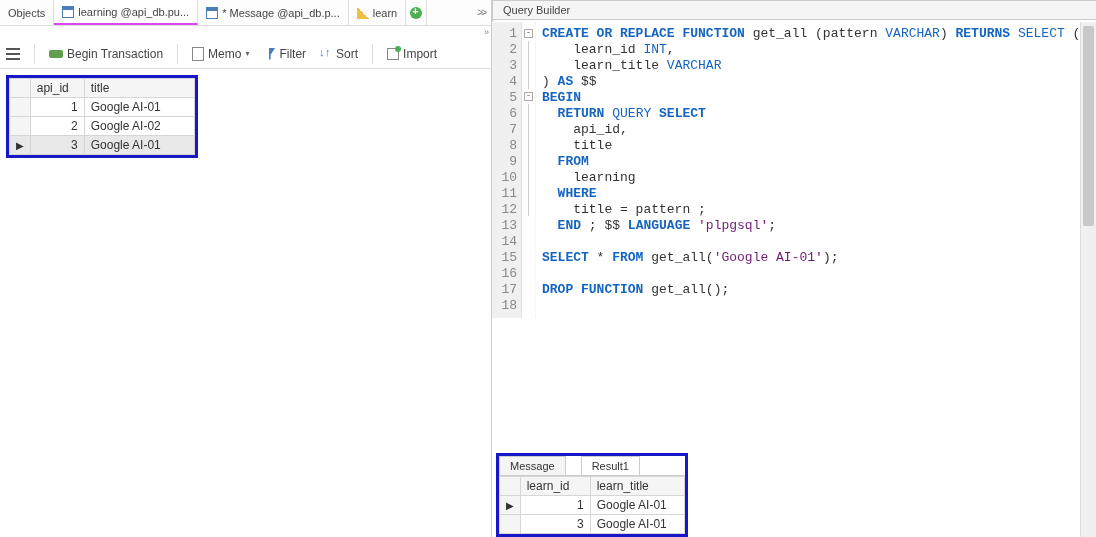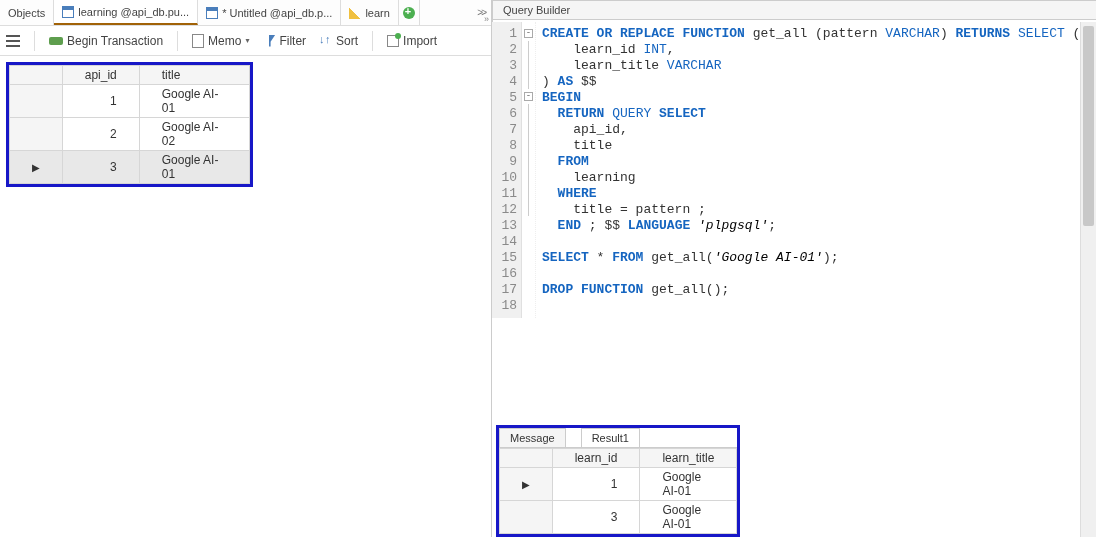--- a/index.html
+++ b/index.html
@@ -35,39 +35,40 @@
     align-items: center;
     padding: 0 8px;
     height: 100%;
     border-right: 1px solid #ddd;
     white-space: nowrap;
     gap: 4px;
     color: #444;
   }
   .tab.active {
     background: #fff;
-    border-bottom: 2px solid #a16207;
+    border-bottom: 2px solid #d946ef;
   }
   .icon-tableblue {
     width: 12px; height: 12px;
     display: inline-block;
     background:
       linear-gradient(#4a7ebb,#4a7ebb) 0 0/100% 3px no-repeat,
       linear-gradient(#fff,#fff);
     border: 1px solid #4a7ebb;
   }
   .tab-arrows { margin-left:auto; padding:0 6px; color:#777; font-size:10px; letter-spacing:-2px;}
 
   .toolbar {
     display:flex; align-items:center; height:30px;
     border-bottom:1px solid #ddd;
     padding: 0 6px;
     gap:14px;
     font-size:12px;
     color:#444;
+    margin-top:13px;
   }
   .toolbar .sep { width:1px; height:20px; background:#ddd; }
   .toolbar .btn { display:flex; align-items:center; gap:4px; cursor:pointer;}
   .icon-hamburger{display:inline-block;width:14px;height:12px;
     background:linear-gradient(#555,#555) 0 0/100% 2px no-repeat,
                linear-gradient(#555,#555) 0 5px/100% 2px no-repeat,
                linear-gradient(#555,#555) 0 10px/100% 2px no-repeat;}
   .icon-tx{display:inline-block;width:14px;height:14px;position:relative;}
   .icon-tx::before{content:"";position:absolute;width:14px;height:8px;background:#5e9e4e;border-radius:2px;top:3px;}
   .icon-memo{display:inline-block;width:12px;height:14px;border:1px solid #888;background:#fff;}
@@ -86,21 +87,21 @@
     border:3px solid #1717c7;
     display:inline-block;
   }
   table.datagrid{
     border-collapse:collapse;
     background:#fff;
     font-size:12px;
   }
   table.datagrid th, table.datagrid td{
     border:1px solid #d6d6d6;
-    padding:2px 22px;
+    padding:2px 6px;
     text-align:left;
     height:18px;
   }
   table.datagrid th{
     background:#f5f5f5;
     font-weight:normal;
     color:#333;
   }
   table.datagrid td.num{text-align:right;}
   table.datagrid tr.sel td{background:#e8e8e8;}
@@ -158,21 +159,21 @@
     user-select:none;
     border-right: 1px dotted #eee;
   }
   .fold-gutter .fm{border:1px solid #aaa;width:9px;height:9px;line-height:7px;margin:3px auto;font-size:9px;color:#666;}
   .code{
     padding:4px 6px;
     white-space:pre;
   }
   .kw{color:#1565c0;font-weight:bold;}
   .kw2{color:#1565c0;}
-  .str{color:#000000;font-style:italic;}
+  .str{color:#701a75;}
 
   .bottom-results{
     margin-top:auto;
   }
   .result-box{
     border:3px solid #1717c7;
     display:inline-block;
     margin:4px 0 0 4px;
     background:#fff;
   }
@@ -207,21 +208,21 @@
   <div class="tabbar">
     <div class="tab">
       <span>Objects</span>
     </div>
     <div class="tab active">
       <span class="icon-tableblue"></span>
       <span>learning @api_db.pu...</span>
     </div>
     <div class="tab">
       <span class="icon-tableblue"></span>
-      <span>* Untitled @api_db.p...</span>
+      <span>* Message @api_db.p...</span>
     </div>
     <div class="tab">
       <span class="ic-pencil"></span>
       <span>learn</span>
     </div>
     <div class="tab" style="padding:0 4px;">
       <span class="ic-green-plus"></span>
     </div>
     <div class="tab-arrows">&gt;&gt;</div>
   </div>

